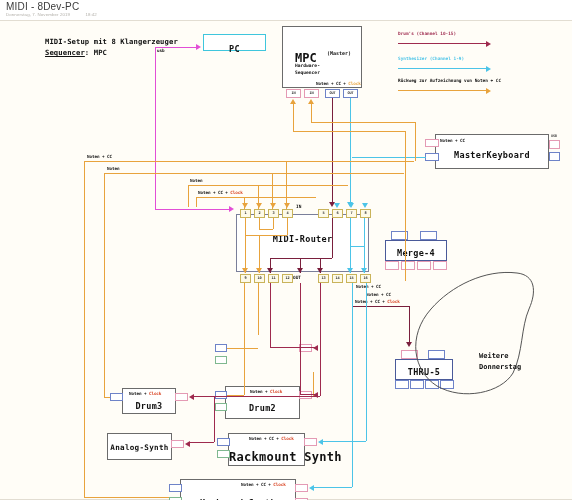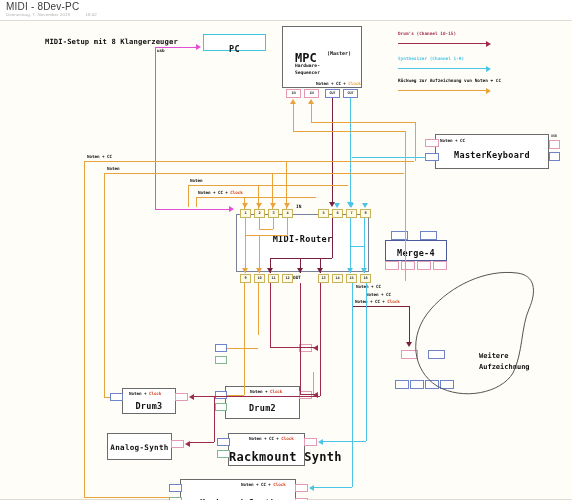--- a/index.html
+++ b/index.html
@@ -138,20 +138,21 @@
     <div class="app-subtitle">
       <span>Donnerstag, 7. November 2019</span>
       <span class="time">18:42</span>
     </div>
   </div>
 
   <div class="canvas">
 
     <div class="diagram-title">
       <div>MIDI-Setup mit 8 Klangerzeuger</div>
+      <div><span class="u">Sequencer</span><span>: MPC</span></div>
     </div>
 
     <div class="legend-item" style="left:398px; top:10px; color:#9e2a4e;">Drum's (Channel 10-15)</div>
     <div class="legend-line" style="left:398px; top:22px; width:88px; color:#9e2a4e;"></div>
     <div class="arrow ar-r" style="left:486px; top:19.5px; color:#9e2a4e;"></div>
 
     <div class="legend-item" style="left:398px; top:35px; color:#4cc4e8;">Synthesizer (Channel 1-9)</div>
     <div class="legend-line" style="left:398px; top:47px; width:88px; color:#4cc4e8;"></div>
     <div class="arrow ar-r" style="left:486px; top:44.5px; color:#4cc4e8;"></div>
 
@@ -268,38 +269,41 @@
     <div class="box" style="left:385px; top:219px; width:62px; height:21px; border-color:#4a5a9a;">
       <div class="box-label" style="top:7px;">Merge-4</div>
     </div>
     <div class="port blue" style="left:391px; top:210px; width:17px; height:9px;"></div>
     <div class="port blue" style="left:420px; top:210px; width:17px; height:9px;"></div>
     <div class="port pink" style="left:385px; top:240px; width:14px; height:9px;"></div>
     <div class="port pink" style="left:401px; top:240px; width:14px; height:9px;"></div>
     <div class="port pink" style="left:417px; top:240px; width:14px; height:9px;"></div>
     <div class="port pink" style="left:433px; top:240px; width:14px; height:9px;"></div>
 
+    <div class="box" style="left:395px; top:338px; width:58px; height:21px; border-color:#4a5a9a;">
+      <div class="box-label" style="top:7px;">THRU-5</div>
+    </div>
     <div class="port pink" style="left:401px; top:329px; width:17px; height:9px;"></div>
     <div class="port blue" style="left:428px; top:329px; width:17px; height:9px;"></div>
     <div class="port blue" style="left:395px; top:359px; width:14px; height:9px;"></div>
     <div class="port blue" style="left:410px; top:359px; width:14px; height:9px;"></div>
     <div class="port blue" style="left:425px; top:359px; width:14px; height:9px;"></div>
     <div class="port blue" style="left:440px; top:359px; width:14px; height:9px;"></div>
 
     <div class="line h" style="left:352px; top:285px; width:58px; border-color:#7a1f3d; border-width:1.2px;"></div>
     <div class="line v" style="left:409px; top:285px; height:38px; border-color:#7a1f3d; border-width:1.2px;"></div>
     <div class="arrow ar-d" style="left:406px; top:321px; color:#7a1f3d;"></div>
     <div class="tag" style="left:355px; top:278px;"><span>Noten + CC + </span><span class="clk">Clock</span></div>
 
     <svg style="position:absolute; left:405px; top:240px; width:135px; height:135px; overflow:visible;">
       <path d="M 32 125 C 8 110, 2 75, 26 48 C 46 25, 80 8, 112 12 C 130 14, 132 30, 124 48 C 116 66, 118 92, 108 112 C 96 132, 58 140, 32 125 Z" fill="none" stroke="#555" stroke-width="1"></path>
     </svg>
     <div class="cloud-label" style="left:479px; top:330px;">
       <div>Weitere</div>
-      <div>Aufzeichnung</div>
+      <div>Donnerstag</div>
     </div>
 
     <div class="port blue" style="left:215px; top:323px; width:12px; height:8px;"></div>
     <div class="port green" style="left:215px; top:335px; width:12px; height:8px;"></div>
     <div class="port pink" style="left:299px; top:323px; width:13px; height:8px;"></div>
     <div class="arrow ar-l" style="left:313px; top:324px; color:#9e2a4e;"></div>
 
     <div class="box" style="left:225px; top:365px; width:75px; height:33px;">
       <div class="tag" style="left:24px; top:2px;"><span>Noten + </span><span class="clk">Clock</span></div>
       <div class="box-label" style="top:16px;">Drum2</div>

